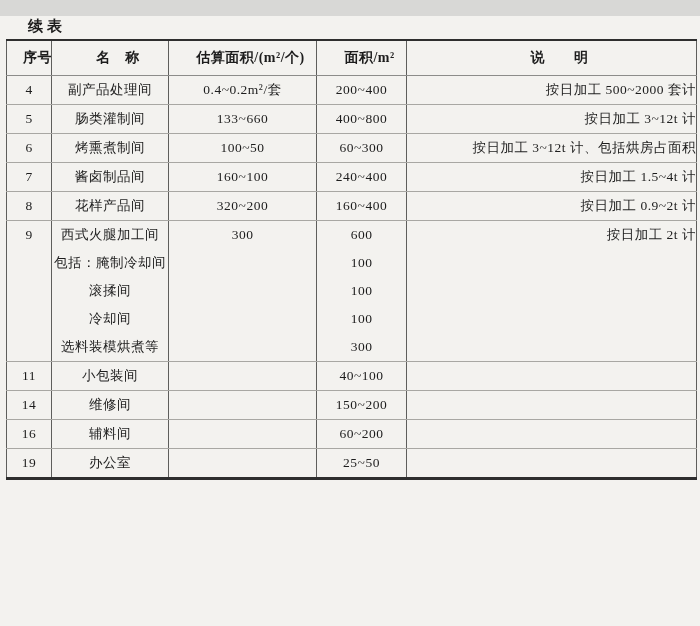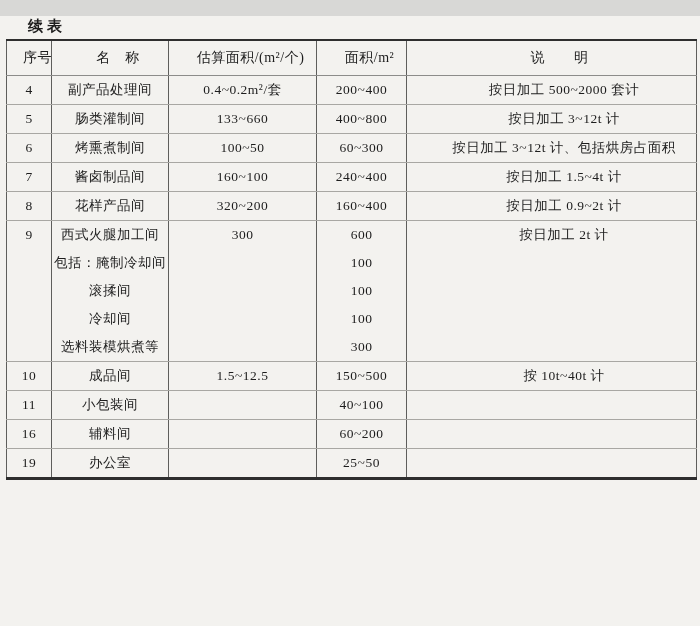--- a/index.html
+++ b/index.html
@@ -29,26 +29,26 @@
   }
   th, td {
     border:1px solid;
     border-top-color:#a8a7a3; border-bottom-color:#a8a7a3;
     border-left-color:#5e5e5c; border-right-color:#5e5e5c;
     padding:0;
     letter-spacing:0.5px;
     overflow:hidden; white-space:nowrap;
   }
   thead th {
-    height:34px; font-weight:normal; font-size:14px;
+    height:34px; font-weight:bold; font-size:14px;
     text-align:center; border-bottom-color:#8c8c8a;padding-left:16px;
   }
   tbody td { height:28px; }
   .c-no, .c-name, .c-est, .c-area { text-align:center; }
-  .c-note { text-align:center; padding-left:25px; }
+  .c-note { text-align:right; padding-left:25px; }
   tr.block td { vertical-align:top; height:140px; }
   .ln { height:28px; line-height:28px; }
 </style>
 </head>
 <body>
 
 <div class="page">
   <div class="caption">续表</div>
 
   <table class="main">
@@ -123,31 +123,31 @@
           <div class="ln">100</div>
           <div class="ln">100</div>
           <div class="ln">100</div>
           <div class="ln">300</div>
         </td>
         <td class="c-note">
           <div class="ln">按日加工 2t 计</div>
         </td>
       </tr>
       <tr>
-        <td class="c-no">10</td>
-        <td class="c-name">成品间</td>
-        <td class="c-est">1.5~12.5</td>
-        <td class="c-area">150~500</td>
-        <td class="c-note">按 10t~40t 计</td>
-      </tr>
-      <tr>
         <td class="c-no">11</td>
         <td class="c-name">小包装间</td>
         <td class="c-est"></td>
         <td class="c-area">40~100</td>
+        <td class="c-note"></td>
+      </tr>
+      <tr>
+        <td class="c-no">14</td>
+        <td class="c-name">维修间</td>
+        <td class="c-est"></td>
+        <td class="c-area">150~200</td>
         <td class="c-note"></td>
       </tr>
       <tr>
         <td class="c-no">16</td>
         <td class="c-name">辅料间</td>
         <td class="c-est"></td>
         <td class="c-area">60~200</td>
         <td class="c-note"></td>
       </tr>
       <tr>

